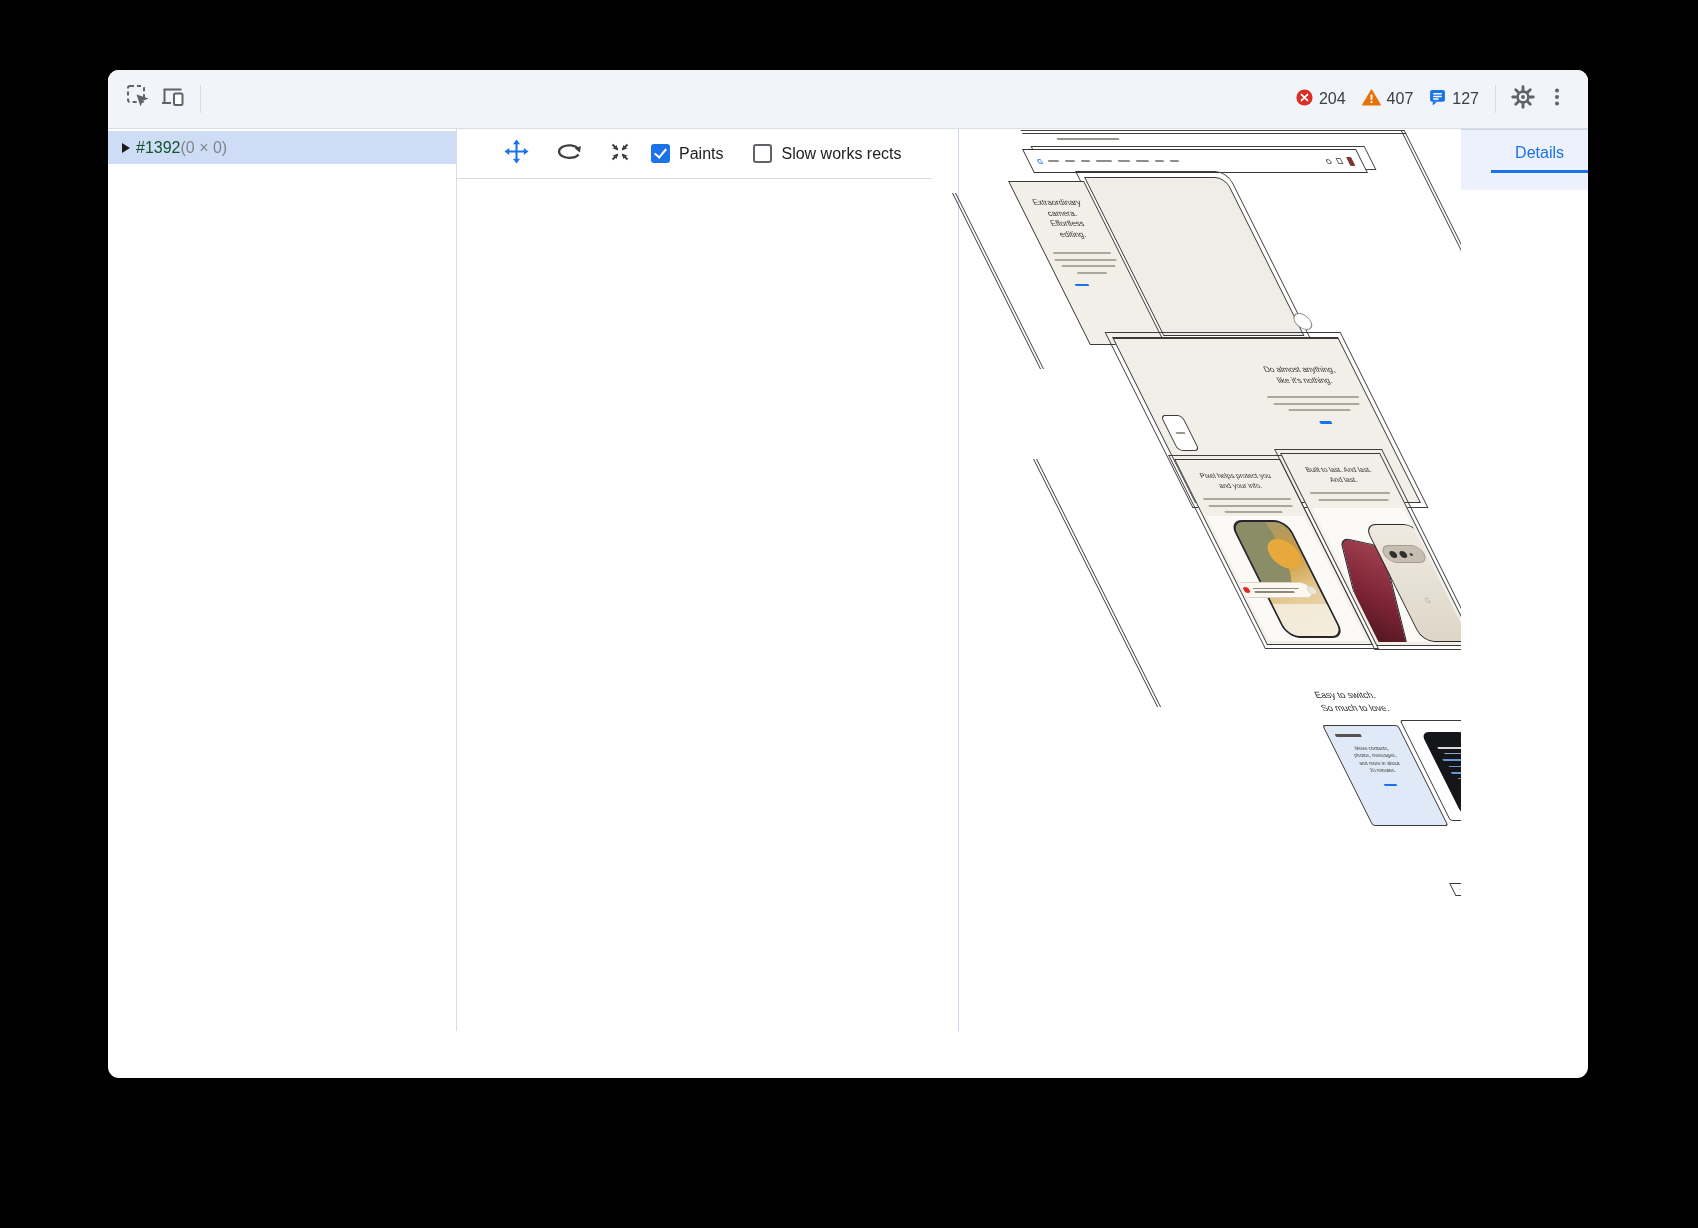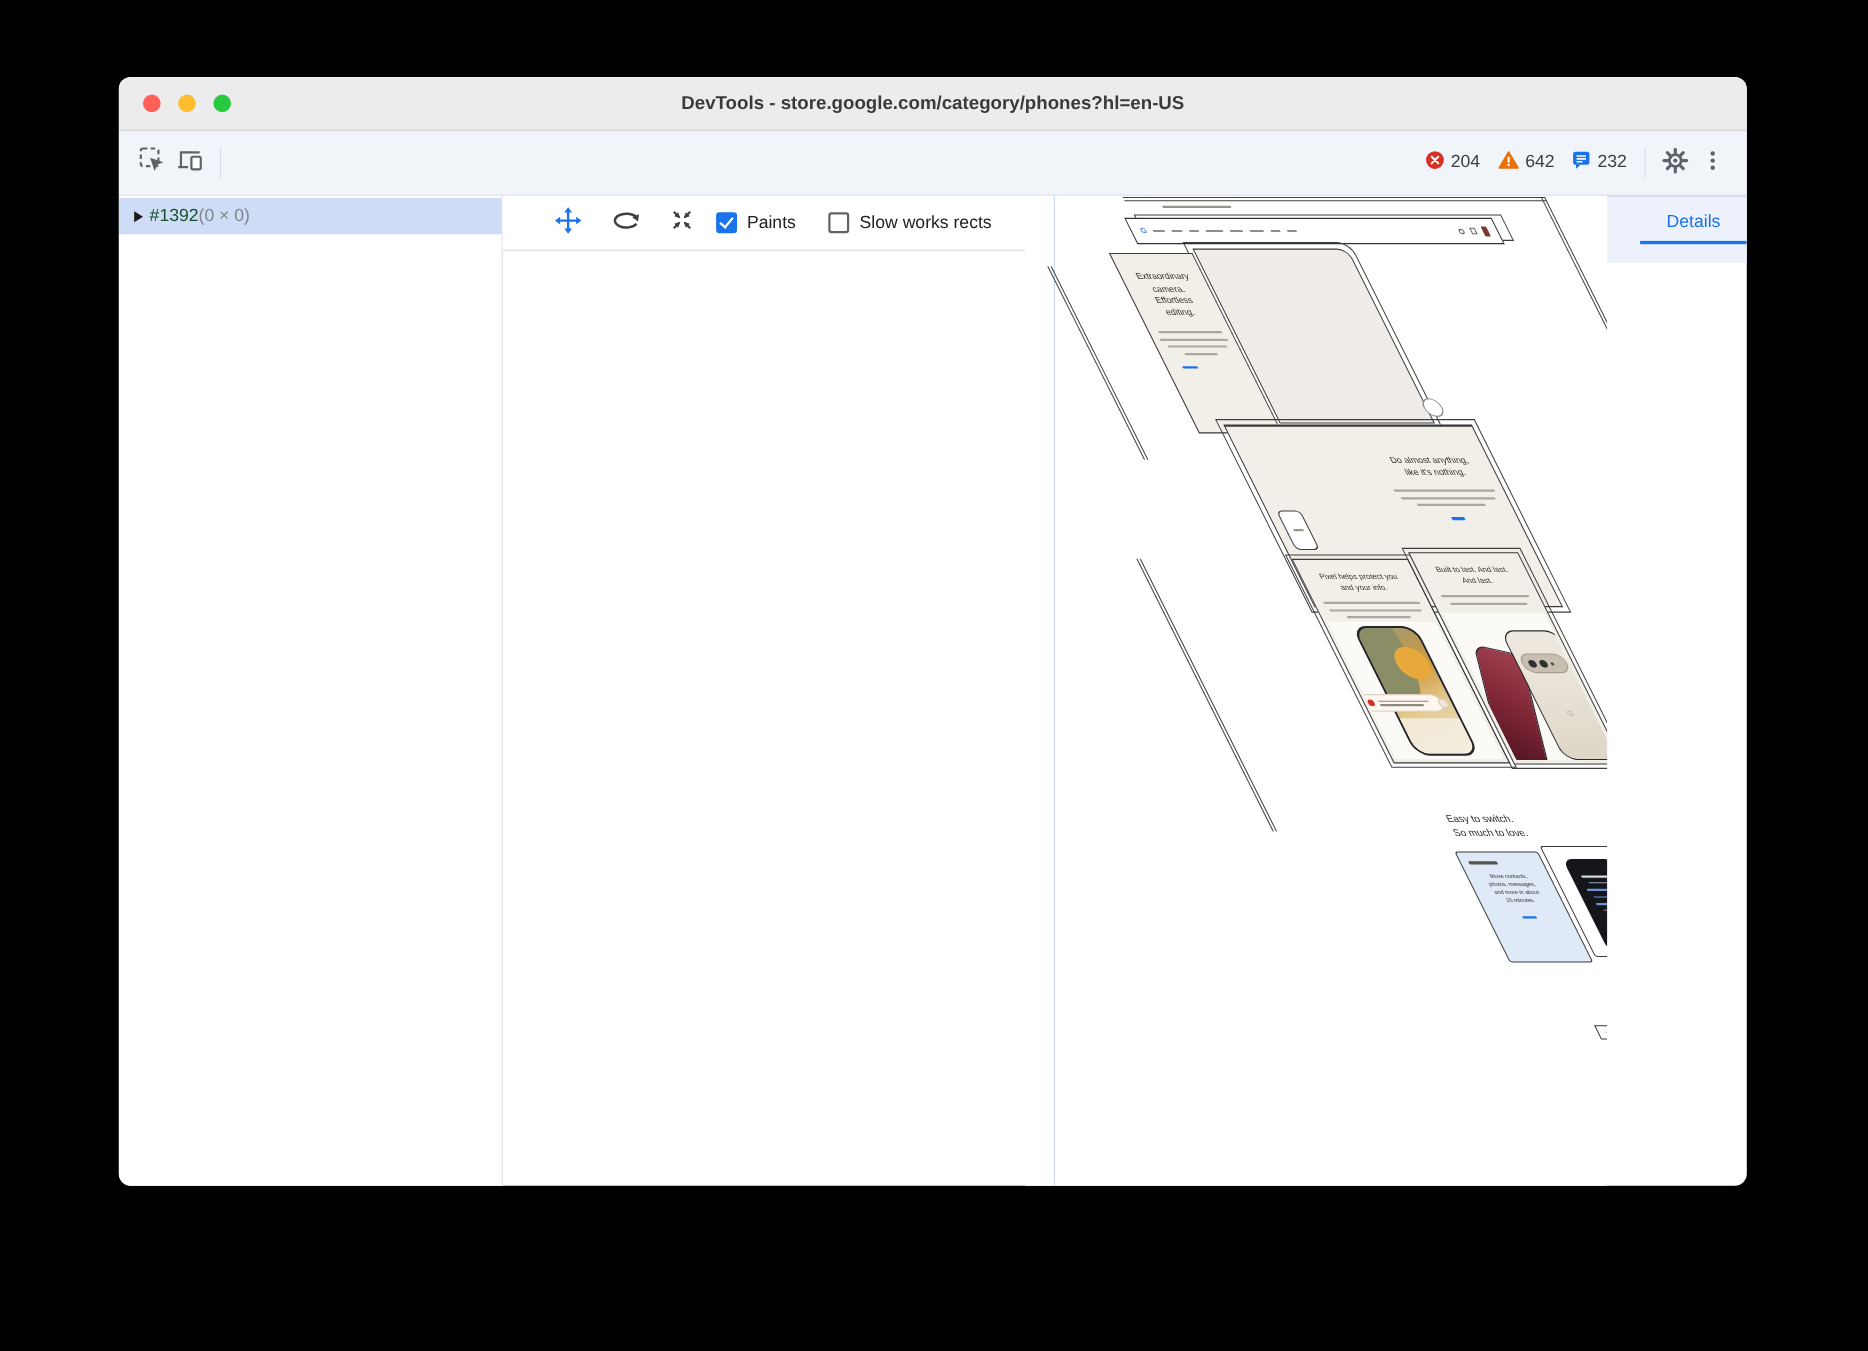--- a/index.html
+++ b/index.html
@@ -107,26 +107,20 @@
   .strip-in{margin:5px 0 0 6px;width:140px;height:1px;background:#cfcfcf;}
   
   .details{height:60px;background:#edf1fb;border-top:1px solid #ccd6ec;display:flex;align-items:flex-start;}
   .details-tab{margin-left:30px;padding:14px 24px 8px;font-size:16px;color:#1a73e8;border-bottom:3px solid #1a73e8;}
 </style>
 </head>
 <body>
 
 <div class="window">
 
-  <div class="titlebar">
-    <div class="tl-dot dot-red"></div>
-    <div class="tl-dot dot-yellow"></div>
-    <div class="tl-dot dot-green"></div>
-    <div class="win-title">DevTools - store.google.com/category/phones?hl=en-US</div>
-  </div>
 
   <div class="tabrow">
     <div class="tr-icons">
       <div class="icon-btn">
         <span>
           <svg width="26" height="26" viewBox="0 0 26 26">
               <rect x="2" y="2" width="16" height="16" rx="2" fill="none" stroke="#5f6368" stroke-width="2" stroke-dasharray="4 3"></rect>
               <polygon points="10.5,10.5 14.6,22.6 16.8,16.8 22.6,14.6" fill="#5f6368"></polygon>
             </svg>
         </span>
@@ -149,29 +143,29 @@
               <path d="M5.2 5.2 L10.8 10.8 M10.8 5.2 L5.2 10.8" stroke="#fff" stroke-width="1.7" stroke-linecap="round"></path>
             </svg></span>
         <span>204</span>
       </div>
       <div class="badge">
         <span><svg width="19" height="17" viewBox="0 0 18 16">
               <path d="M9 1.2 L17 14.8 H1 Z" fill="#e8710a" stroke="#e8710a" stroke-width="1.6" stroke-linejoin="round"></path>
               <rect x="8.1" y="5.2" width="1.8" height="5" fill="#fff"></rect>
               <circle cx="9" cy="12.3" r="1.1" fill="#fff"></circle>
             </svg></span>
-        <span>642</span>
+        <span>407</span>
       </div>
       <div class="badge">
         <span><svg width="17" height="17" viewBox="0 0 16 16">
               <rect x="1" y="1" width="14" height="11" rx="2" fill="#1a73e8"></rect>
               <path d="M3.5 12 L3.5 15.5 L7.5 12 Z" fill="#1a73e8"></path>
               <path d="M4 4.5 h8 M4 7 h8 M4 9.5 h5" stroke="#fff" stroke-width="1.4"></path>
             </svg></span>
-        <span>232</span>
+        <span>127</span>
       </div>
     </div>
     <div class="vdiv"></div>
     <div class="tr-right">
       <div class="icon-btn">
         <span>
           <svg width="26" height="26" viewBox="0 0 24 24">
               <g stroke="#5f6368" stroke-width="2.6" stroke-linecap="round">
                 <line x1="12" y1="2.5" x2="12" y2="5.5"></line>
                 <line x1="12" y1="18.5" x2="12" y2="21.5"></line>

